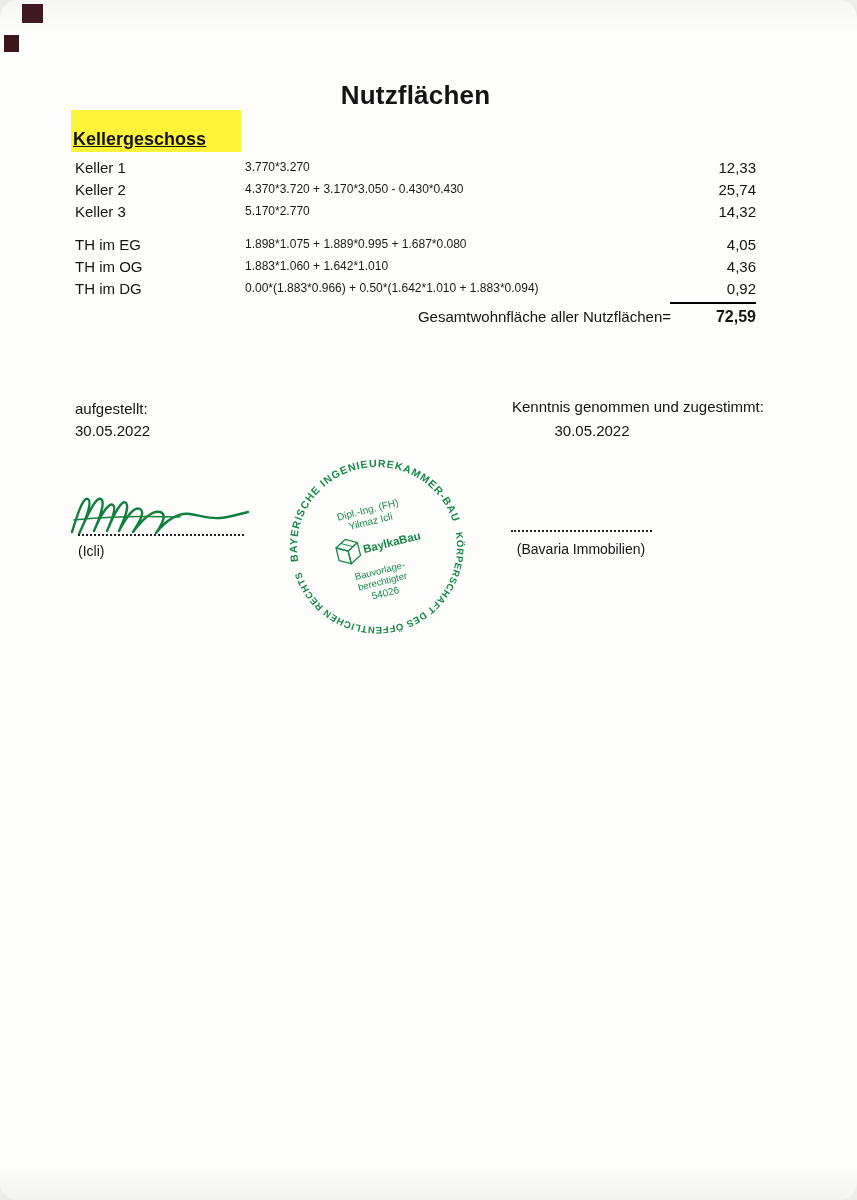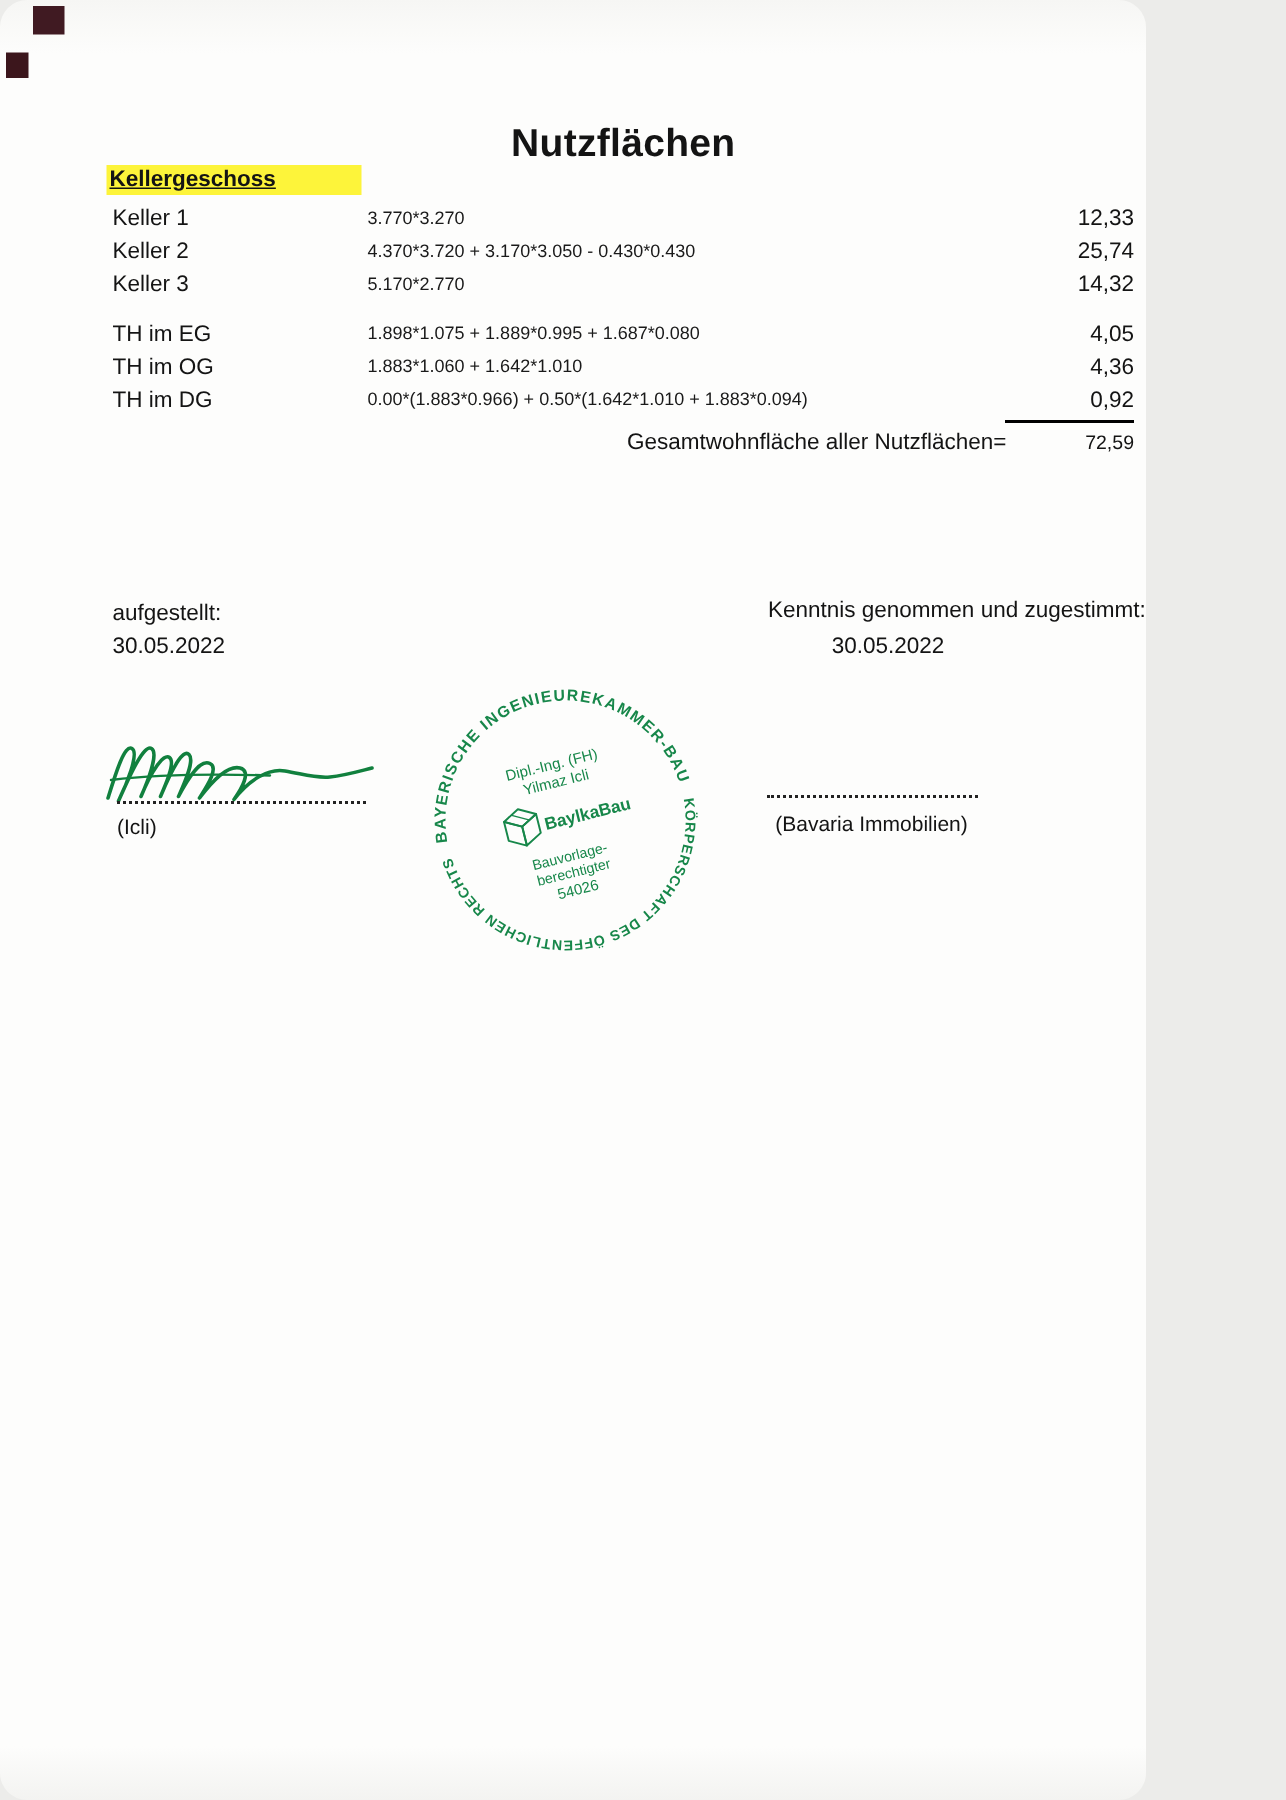--- a/index.html
+++ b/index.html
@@ -1,21 +1,21 @@
 <!DOCTYPE html>
 <html><head>
 <meta charset="utf-8">
 <style>
   * { margin: 0; padding: 0; box-sizing: border-box; }
   html, body { background: #ececea; }
   body { width: 857px; height: 1200px; font-family: "Liberation Sans", sans-serif; }
 
   .page {
     position: relative;
-    width: 764px;
+    width: 857px;
     height: 1200px;
     background: linear-gradient(180deg, #f6f6f4 0%, #fdfdfc 3%, #fdfdfc 97%, #f3f3f1 100%);
     color: #141414;
     overflow: hidden;
     border-radius: 18px;
   }
 
   
   .artifact-a { position: absolute; left: 22px; top: 4px; width: 21px; height: 19px; background: #401a22; }
   .artifact-b { position: absolute; left: 4px; top: 35px; width: 15px; height: 17px; background: #3c161c; }
@@ -28,43 +28,43 @@
     font-weight: bold;
     letter-spacing: 0.2px;
   }
 
   .table { position: absolute; left: 75px; top: 110px; width: 681px; }
 
   .section-header {
     display: inline-block;
     background: #fdf43a;
     font-weight: bold;
-    font-size: 15px;
+    font-size: 18px;
     text-decoration: underline;
-    padding: 1px 4px 2px 2px;
+    padding: 19px 4px 2px 2px;
     min-width: 170px;
     margin-left: -4px;
     margin-bottom: 4px;
   }
 
   .row { display: flex; align-items: center; height: 22px; }
   .row.gap { margin-top: 11px; }
   .cell-label { width: 170px; font-size: 15px; flex: 0 0 auto; }
   .cell-formula { flex: 1 1 auto; font-size: 12px; color: #1a1a1a; }
   .cell-value { width: 85px; text-align: right; font-size: 15px; flex: 0 0 auto; }
 
   .total-underline {
     margin-left: auto;
     width: 86px;
     border-top: 2px solid #000;
     margin-top: 3px;
   }
   .total-row { display: flex; justify-content: flex-end; align-items: baseline; margin-top: 4px; }
   .total-label { font-size: 15px; font-weight: normal; }
-  .total-value { width: 85px; text-align: right; font-size: 13px; font-weight: normal; }
+  .total-value { width: 85px; text-align: right; font-size: 16px; font-weight: bold; }
 
   .prepared-label { position: absolute; left: 75px; top: 400px; font-size: 15px; }
   .prepared-date  { position: absolute; left: 75px; top: 422px; font-size: 15px; }
   .approved-label { position: absolute; left: 472px; top: 398px; font-size: 15px; margin-left: 40px; }
   .approved-date  { position: absolute; left: 472px; top: 422px; width: 240px; text-align: center; font-size: 15px; }
 
   .signature-svg { position: absolute; left: 68px; top: 486px; }
 
   .dotted-left {
     position: absolute; left: 78px; top: 534px; width: 166px;

